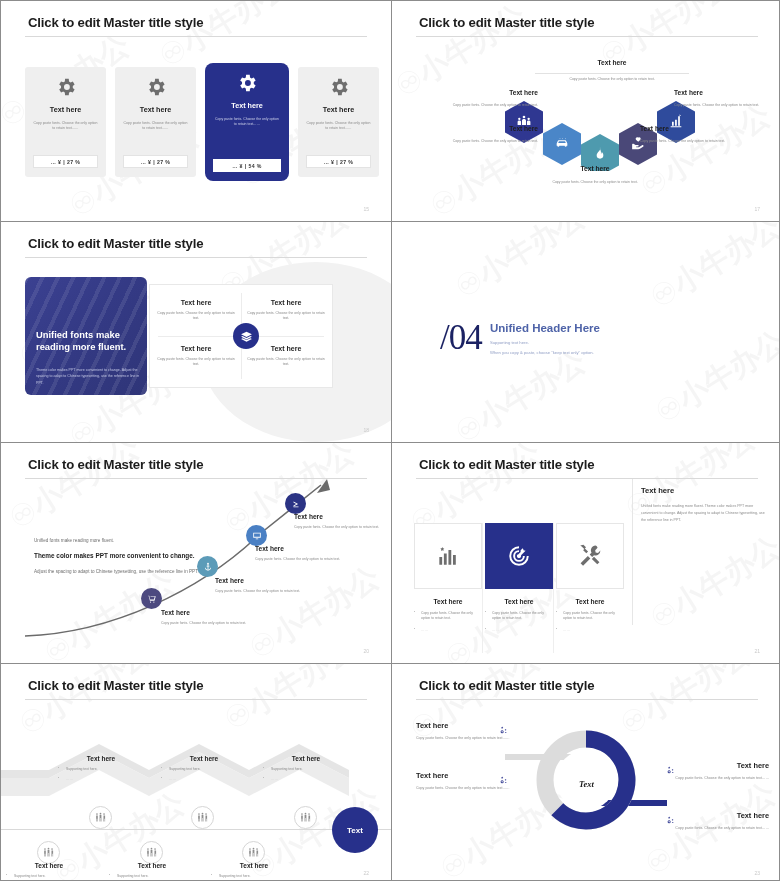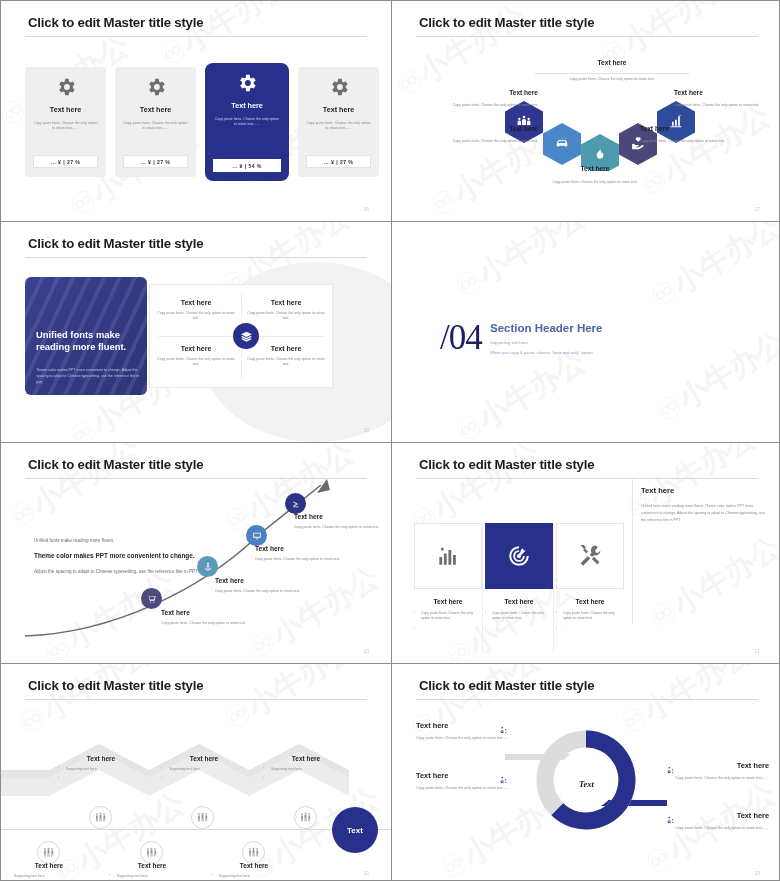--- a/index.html
+++ b/index.html
@@ -263,21 +263,21 @@
 
 <div class="slide">
   <div class="wm">
     <span style="left:55px;top:10px;">♾小牛办公</span>
         <span style="left:250px;top:20px;">♾小牛办公</span>
     <span style="left:55px;top:155px;">♾小牛办公</span>
         <span style="left:255px;top:135px;">♾小牛办公</span>
   </div>
   <div class="inner">
     <div class="s4num">/04</div>
-    <div class="s4h">Section Header Here</div>
+    <div class="s4h">Unified Header Here</div>
     <div class="s4s1">Supporting text here.</div>
     <div class="s4s2">When you copy &amp; paste, choose "keep text only" option.</div>
   </div>
 </div>
 
 <div class="slide">
   <div class="wm">
     <span style="left:0px;top:20px;">♾小牛办公</span>
         <span style="left:215px;top:25px;">♾小牛办公</span>
     <span style="left:35px;top:155px;">♾小牛办公</span>

